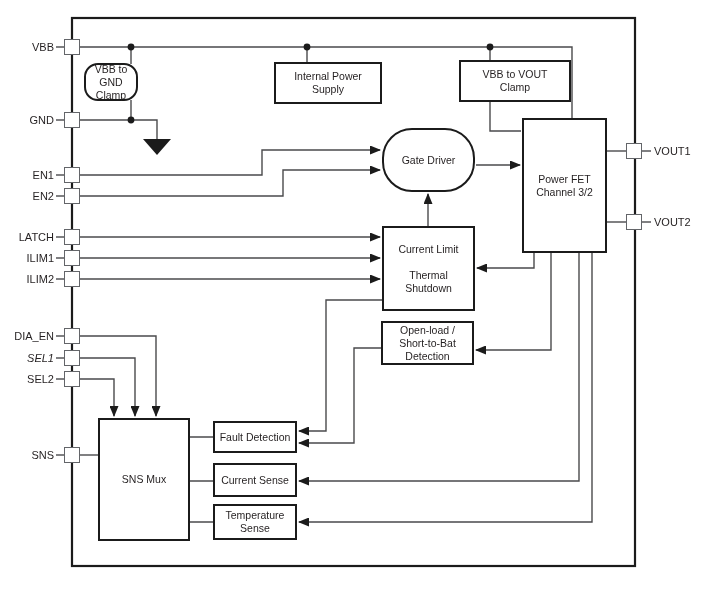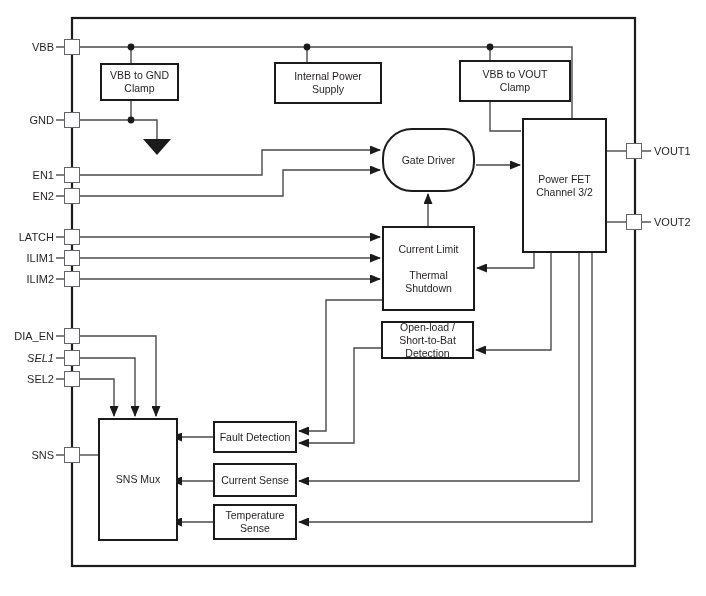--- a/index.html
+++ b/index.html
@@ -104,37 +104,37 @@
     <g fill="#1b1b1b">
       <circle cx="131" cy="47" r="3.4"></circle>
       <circle cx="307" cy="47" r="3.4"></circle>
       <circle cx="490" cy="47" r="3.4"></circle>
       <circle cx="131" cy="120" r="3.4"></circle>
     </g>
 
     <polygon points="143,139 171,139 157,155" fill="#1b1b1b"></polygon>
   </svg>
 
-  <div class="block" style="left:100px;top:63px;width:79px;height:38px;">VBB to GND
+  <div class="block" style="left:84px;top:63px;width:54px;height:38px;border-radius:14px;">VBB to GND
 Clamp</div>
   <div class="block" style="left:254px;top:62px;width:108px;height:42px;margin-left:20px;">Internal Power
 Supply</div>
   <div class="block" style="left:459px;top:60px;width:112px;height:42px;">VBB to VOUT
 Clamp</div>
   <div class="block" style="left:382px;top:128px;width:93px;height:64px;border-radius:30px;">Gate Driver</div>
   <div class="block" style="left:522px;top:118px;width:85px;height:135px;">Power FET
 Channel 3/2</div>
   <div class="block" style="left:382px;top:226px;width:93px;height:85px;">Current Limit
 
 Thermal
 Shutdown</div>
-  <div class="block" style="left:381px;top:321px;width:93px;height:38px;">Open-load /
+  <div class="block" style="left:381px;top:321px;width:93px;height:44px;">Open-load /
 Short-to-Bat
 Detection</div>
-  <div class="block" style="left:98px;top:418px;width:80px;height:123px;">SNS Mux</div>
+  <div class="block" style="left:98px;top:418px;width:92px;height:123px;">SNS Mux</div>
   <div class="block" style="left:213px;top:421px;width:84px;height:32px;">Fault Detection</div>
   <div class="block" style="left:213px;top:463px;width:84px;height:34px;">Current Sense</div>
   <div class="block" style="left:213px;top:504px;width:84px;height:36px;">Temperature
 Sense</div>
 
   <div class="pin" style="left:64px;top:39px;"></div>
   <div class="pin" style="left:64px;top:112px;"></div>
   <div class="pin" style="left:64px;top:167px;"></div>
   <div class="pin" style="left:64px;top:188px;"></div>
   <div class="pin" style="left:64px;top:229px;"></div>

